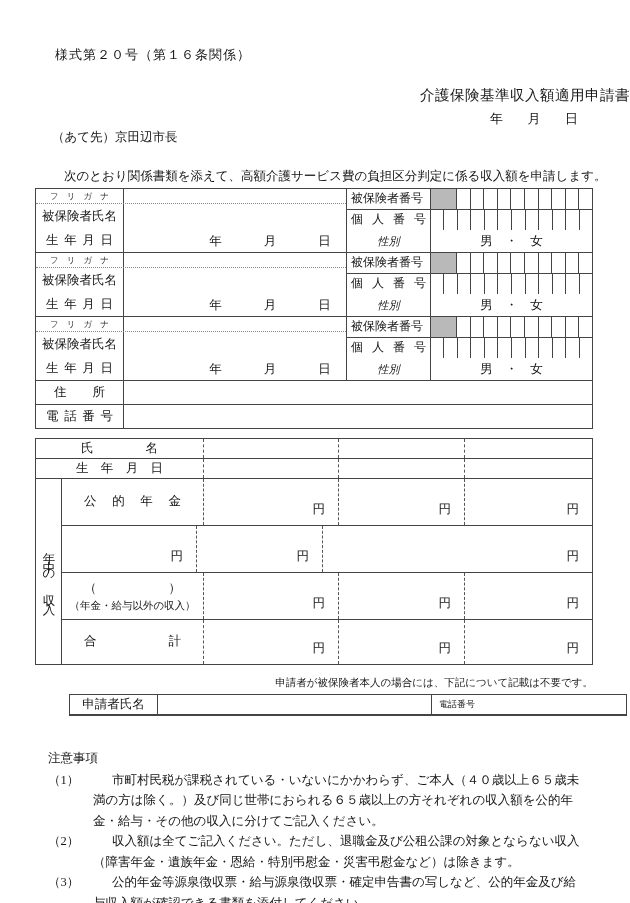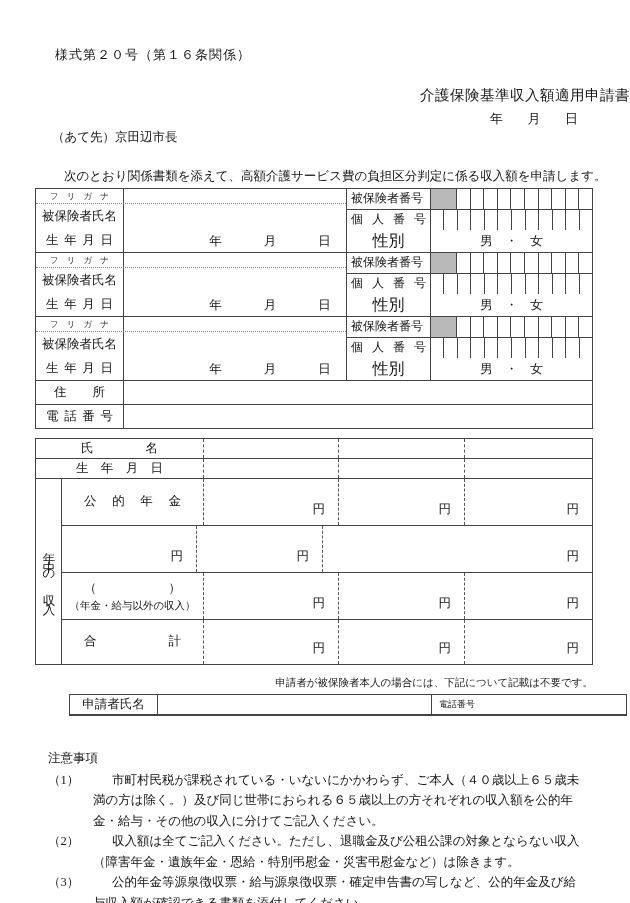--- a/index.html
+++ b/index.html
@@ -35,21 +35,21 @@
   .num-row { flex:1; display:flex; }
   .num-row.first { border-bottom:1px solid #444; }
   .num-lab { width:84px; border-right:1px solid #444; font-size:12px; padding:0 4px; line-height:19px; }
   .ngrid { flex:1; display:flex; }
   .nc { flex:1; border-left:1px solid #444; }
   .nc:first-child { border-left:none; }
   .nc.gray { flex:2; background:var(--cell-gray,#b9b9b9); }
   .pb-dob { display:flex; height:22px; border-top:0; }
   .dob-lab { width:88px; border-right:1px solid #444; padding:0 10px; font-size:12.5px; line-height:21px; }
   .ymd { width:223px; border-right:1px solid #444; display:flex; gap:42px; justify-content:center; padding-left:70px; align-items:center; font-size:12.5px; }
-  .sex-lab { width:84px; border-right:1px solid #444; justify-content:center; font-size:16px; }
+  .sex-lab { width:84px; border-right:1px solid #444; justify-content:center; font-size:11px;font-style:italic; }
   .sex-val { flex:1; display:flex; justify-content:center; align-items:center; font-size:12.5px; }
   .addr-row { display:flex; height:24px; border-bottom:1px solid #444; }
   .tel-row  { display:flex; height:23px; }
   .addr-lab { width:88px; border-right:1px solid #444; padding:0 18px; font-size:12.5px; line-height:23px; }
   .tel-lab  { width:88px; border-right:1px solid #444; padding:0 10px; font-size:12.5px; line-height:22px; }
 
   
   .t2 { top:438px;font-family:Liberation Serif, serif; }
   .t2-head { display:flex; height:20px; border-bottom:1px solid #444; }
   .t2-head .hlab { width:168px; border-right:1px dashed #555; font-size:12.5px; line-height:19px; }

